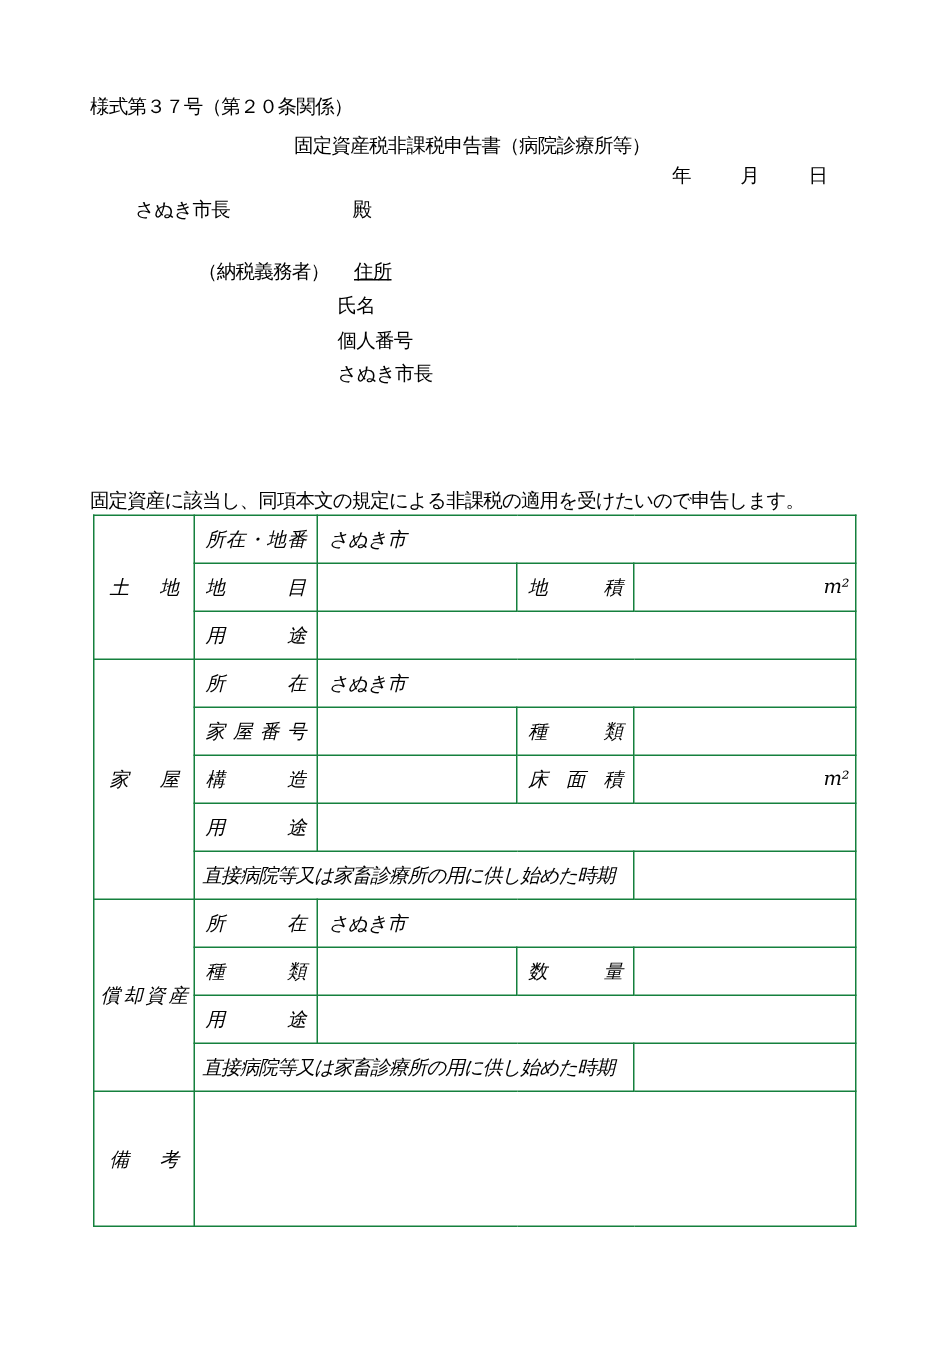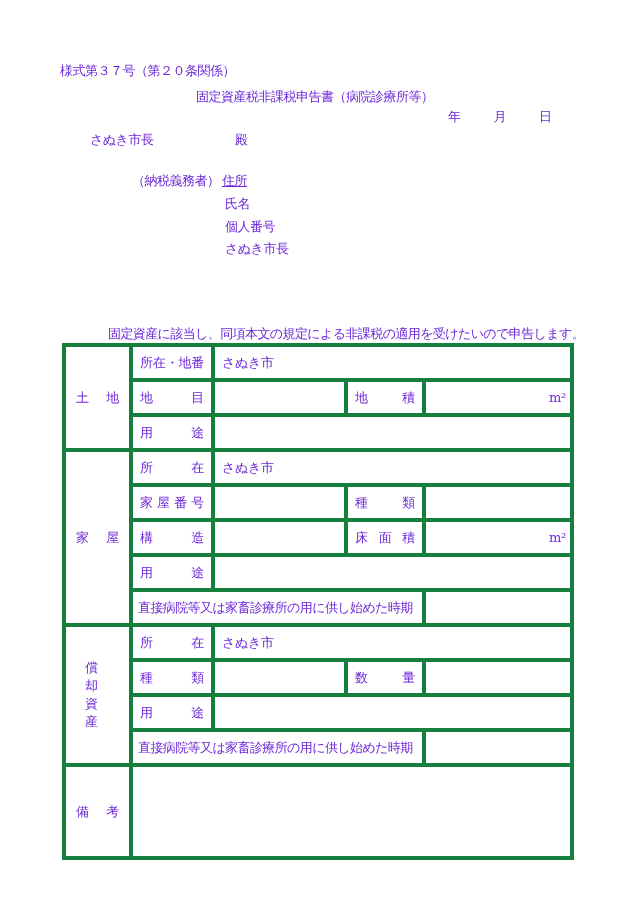--- a/index.html
+++ b/index.html
@@ -1,67 +1,68 @@
 <!DOCTYPE html>
 <html lang="ja"><head>
 <meta charset="utf-8">
 <style>
   html, body { margin: 0; padding: 0; background: #ffffff; }
   .page {
     position: relative;
     width: 630px;
     height: 903px;
     background: #ffffff;
-    color: #6d28d9;
+    color: #000000;
     font-family: "DejaVu Serif", "Liberation Serif", serif;
     font-size: 13px;
     letter-spacing: -0.5px;
     overflow: hidden;
   }
   .abs { position: absolute; white-space: nowrap; }
 
   .form-number   { left: 60px;  top: 62px;  }
   .doc-title     { left: 196px; top: 88px;  }
   .date-line     { left: 448px; top: 108px; display: flex; gap: 33px; }
   .addressee     { left: 90px;  top: 131px; }
   .honorific     { left: 235px; top: 131px; }
 
   .tp-prefix     { left: 132px; top: 172px; }
-  .tp-address    { left: 222px; top: 172px; text-decoration: underline; }
+  .tp-address    { left: 236px; top: 172px; text-decoration: underline; }
   .tp-name       { left: 225px; top: 195px; }
   .tp-number     { left: 225px; top: 218px; }
   .tp-phone      { left: 225px; top: 240px; }
   .tp-note       { left: 218px; top: 262px; font-size: 10px; letter-spacing: -0.2px; }
 
   .decl-line1    { left: 73px;  top: 299px; letter-spacing: -0.6px; }
-  .decl-line2    { left: 60px;  top: 325px; letter-spacing: -0.6px; margin-left: 48px; }
+  .decl-line2    { left: 60px;  top: 325px; letter-spacing: -0.6px; }
 
   .asset-table {
     position: absolute;
     left: 62px; top: 343px;
     border-collapse: collapse;
     table-layout: fixed;
     width: 508px;
   }
   .asset-table td {
-    border: 4px solid #15803d;
+    border: 1px solid #15803d;
     height: 31px;
     padding: 0 7px;
     font-size: 13px;
     letter-spacing: -0.3px;
     vertical-align: middle;
     overflow: hidden;
+    font-style: italic;
   }
   td.j {
     text-align: justify;
     text-align-last: justify;
     text-justify: inter-character;
   }
   td.cat  { padding: 0 10px; }
-  td.cat4 { padding: 0 19px; }
+  td.cat4 { padding: 0 4px; }
   td.long { padding: 0 5px; letter-spacing: -0.6px; }
   td.unit { text-align: right; padding-right: 4px; }
   tr.remarks-row td { height: 89px; }
 </style>
 </head>
 <body>
 
 <div class="page">
 
   <div class="abs form-number">様式第３７号（第２０条関係）</div>

